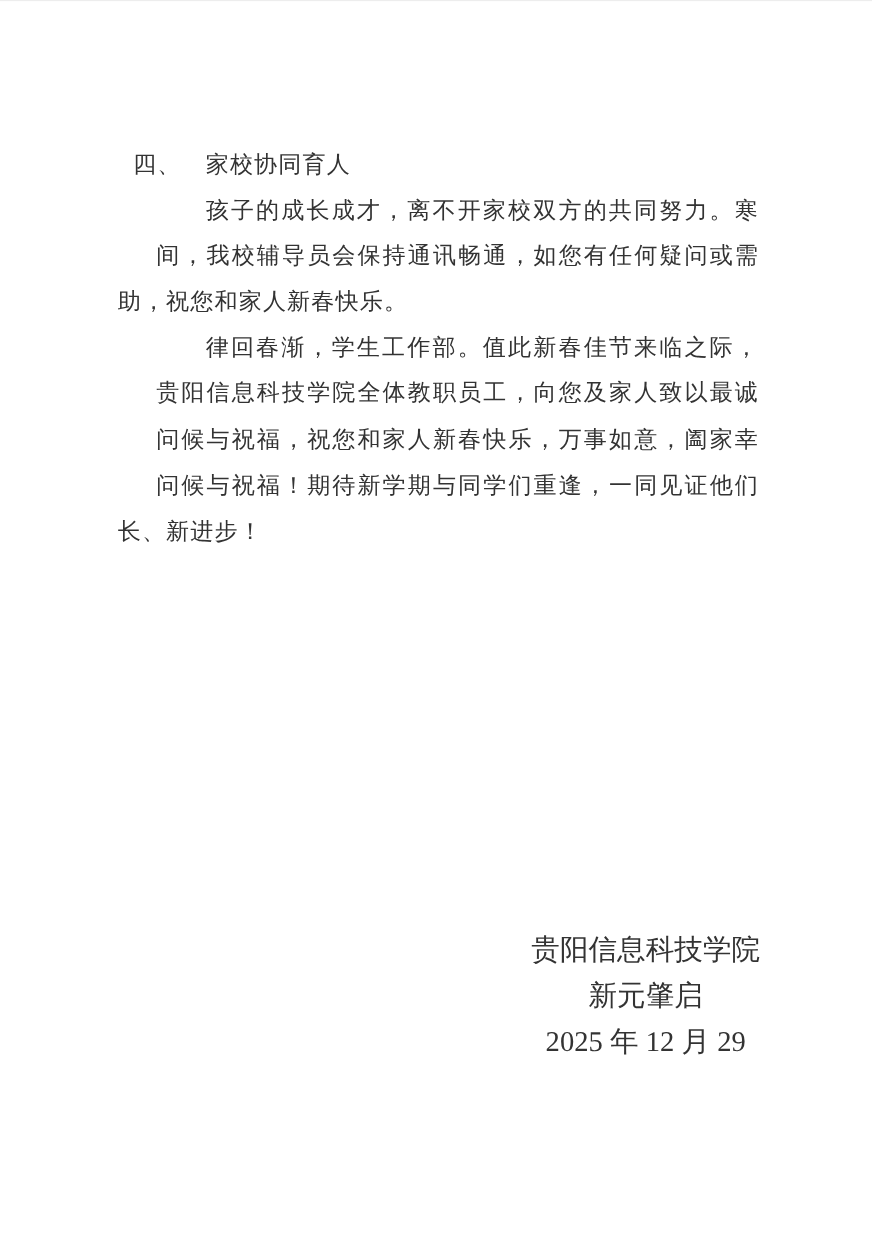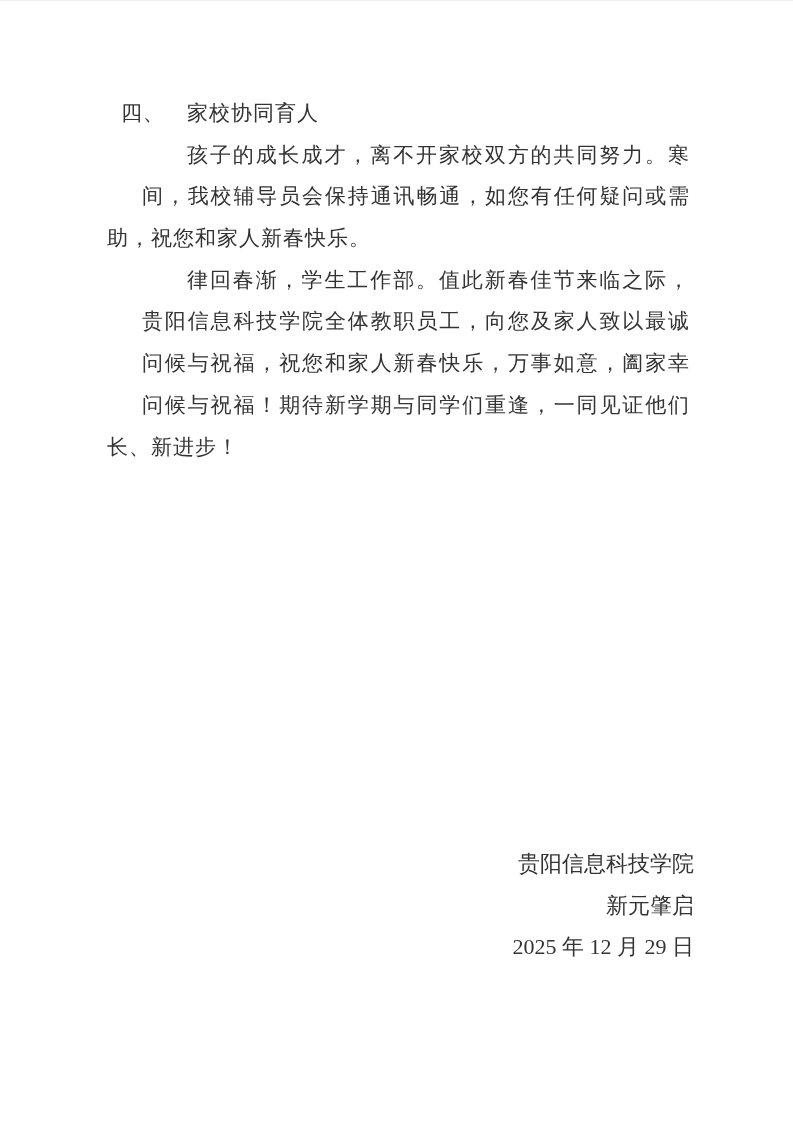--- a/index.html
+++ b/index.html
@@ -33,28 +33,29 @@
   .just {
     text-align: justify;
     text-align-last: justify;
     margin-left: 35px;
   }
   .indent {
     text-indent: 45px;
   }
   .heading-line {
     padding-left: 14px;
+    margin-top: 36px;
   }
   .signature {
     position: absolute;
     left: 480px;
     top: 842px;
     width: 214px;
-    text-align: right;
-    font-size: 22px;
+    text-align: center;
+    font-size: 26px;
     line-height: 41.7px;
     letter-spacing: 0;
   }
 </style>
 </head>
 <body>
 
 <div class="page">
 
   <div class="content">

